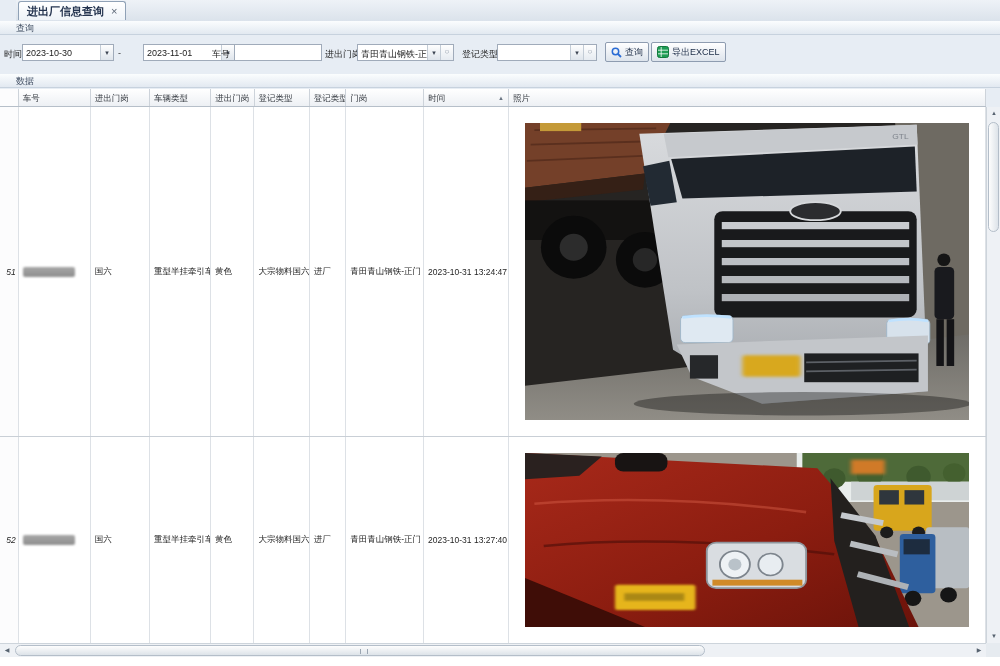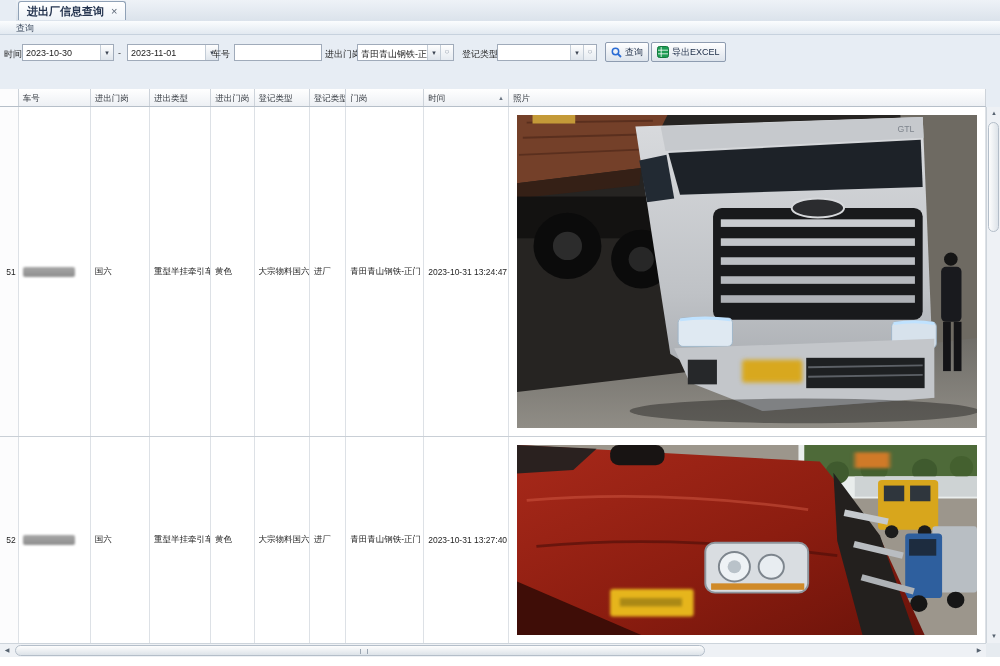--- a/index.html
+++ b/index.html
@@ -47,24 +47,24 @@
            border-bottom:1px solid #b6bfc9; }
   .ghead .hc { border-right:1px solid #cdd3da; font-size:8.5px; color:#33383f;
            padding:4px 0 0 4px; white-space:nowrap; overflow:hidden; position:relative; }
   .sort { position:absolute; right:4px; top:6px; font-size:6px; color:#6a7482; }
   .grow { display:flex; border-bottom:1px solid #c9cfd6; background:#fff; }
   .grow .bc { border-right:1px solid #dde1e6; font-size:8.5px; color:#1f1f1f;
            display:flex; align-items:center; padding-left:4px; white-space:nowrap; overflow:hidden; }
   .c-num{width:19px} .c-plate{width:73px} .c-emis{width:60px} .c-vtype{width:62px}
   .c-pcolor{width:44px} .c-reg{width:56px} .c-inout{width:37px} .c-gate{width:79px}
   .c-time{width:86px} .c-photo{width:484px}
-  .c-num { justify-content:center; padding-left:0; color:#444; background:#fcfcfd; }
+  .c-num { justify-content:center; padding-left:0; color:#444; background:#fcfcfd;font-style:italic; }
   .plate-blur { width:52px; height:10px; background:linear-gradient(#a7a7a7,#8e8e8e);
            border-radius:2px; filter:blur(1.3px); }
-  .photo-cell { padding:8px !important; align-items:flex-start !important; }
+  .photo-cell { padding:16px !important; align-items:flex-start !important; }
   .photo-cell svg { display:block; width:474px; height:100%; }
 
   
   .hscroll { position:absolute; left:0; top:643px; width:986px; height:14px;
              background:#eef1f5; border-top:1px solid #cdd4db; }
   .hthumb { position:absolute; left:15px; top:1px; width:690px; height:11px;
              background:linear-gradient(#fdfdfd,#dde3e9); border:1px solid #b4bec9; border-radius:6px; }
   .hgrip { position:absolute; left:50%; top:3px; width:8px; height:5px;
              border-left:1px solid #9aa5b1; border-right:1px solid #9aa5b1; }
   .sbtn { position:absolute; width:14px; height:13px; font-size:6px; color:#56626f;
@@ -99,21 +99,21 @@
   <div class="qrow">
     <span class="qlabel" style="left:4px">时间</span>
 
     <div class="combo" style="left:22px;width:92px">
       <span class="val">2023-10-30</span>
       <span class="dd">▾</span>
     </div>
 
     <span class="dash" style="left:118px">-</span>
 
-    <div class="combo" style="left:127px;width:92px">
+    <div class="combo" style="left:143px;width:92px">
       <span class="val">2023-11-01</span>
       <span class="dd">▾</span>
     </div>
 
     <span class="qlabel" style="left:212px">车号</span>
     <div class="textbox" style="left:234px;width:88px">
       <input value="" style="">
     </div>
 
     <span class="qlabel" style="left:325px">进出门岗</span>
@@ -142,27 +142,30 @@
       <svg class="icon-excel" viewBox="0 0 12 12">
         <rect x="0.5" y="0.5" width="11" height="11" rx="2" fill="#1f9d55" stroke="#147a3e"></rect>
         <line x1="1" y1="4.2" x2="11" y2="4.2" stroke="#ffffff" stroke-width="0.8"></line>
         <line x1="1" y1="7.8" x2="11" y2="7.8" stroke="#ffffff" stroke-width="0.8"></line>
         <line x1="4.2" y1="1" x2="4.2" y2="11" stroke="#ffffff" stroke-width="0.8"></line>
       </svg>
       <span>导出EXCEL</span>
     </div>
   </div>
 
+  <div class="band data">
+    <span>数据</span>
+  </div>
 
   <div class="grid">
     <div class="ghead">
       <div class="hc c-num"></div>
       <div class="hc c-plate">车号</div>
       <div class="hc c-emis">进出门岗</div>
-      <div class="hc c-vtype">进出类型</div>
+      <div class="hc c-vtype">车辆类型</div>
       <div class="hc c-pcolor">进出门岗</div>
       <div class="hc c-reg">登记类型</div>
       <div class="hc c-inout">登记类型</div>
       <div class="hc c-gate">门岗</div>
       <div class="hc c-time">
         <span>时间</span>
         <span class="sort">▲</span>
       </div>
       <div class="hc c-photo">照片</div>
     </div>

